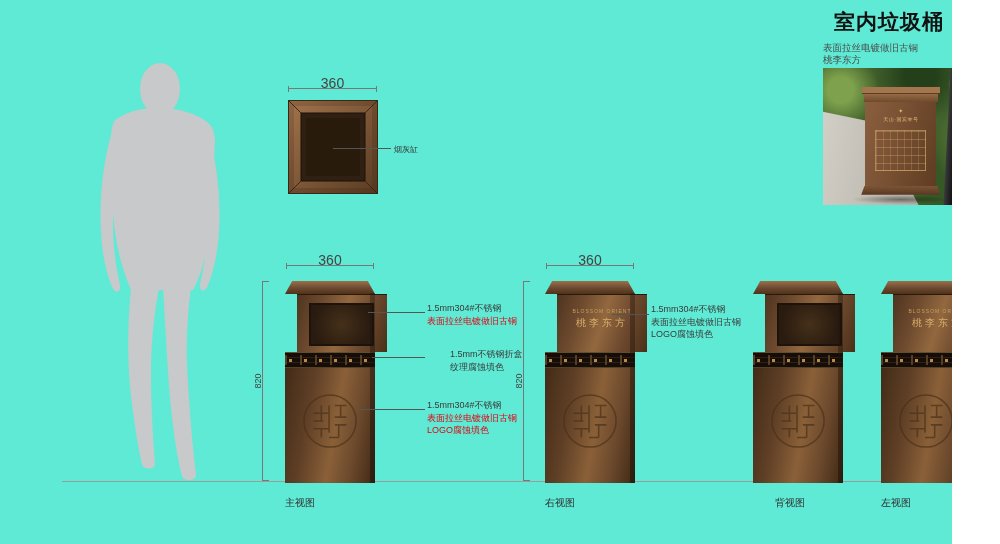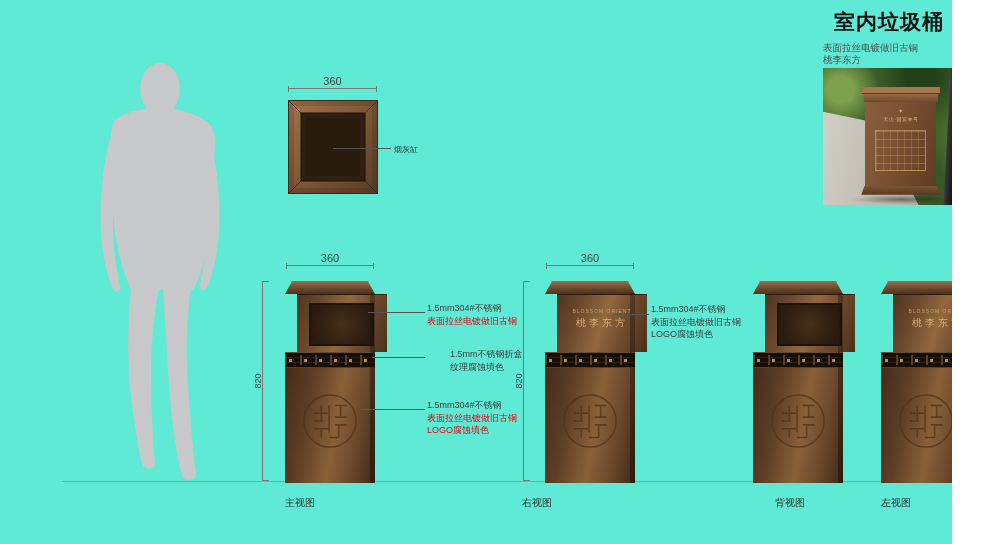--- a/index.html
+++ b/index.html
@@ -40,21 +40,21 @@
       background:linear-gradient(90deg,#3a3a3a,#111 60%); transform:rotate(3deg); }
 
   
   .silhouette { position:absolute; left:85px; top:62px; width:150px; height:420px; }
   .ground-line { position:absolute; left:62px; top:481px; width:926px; height:1px; background:#9c9c9c; }
 
   
   .dim-h { position:absolute; border-top:1px solid #777; }
   .dim-h::before,.dim-h::after { content:""; position:absolute; top:-3px; width:1px; height:6px; background:#777; }
   .dim-h::before { left:0; } .dim-h::after { right:0; }
-  .dim-h .dim-label { position:absolute; left:0; right:0; top:-14px; text-align:center; font-size:11px; color:#444; }
+  .dim-h .dim-label { position:absolute; left:0; right:0; top:-14px; text-align:center; font-size:14px; color:#444; }
   .dim-v { position:absolute; border-left:1px solid #777; }
   .dim-v::before,.dim-v::after { content:""; position:absolute; left:-1px; width:7px; height:1px; background:#777; }
   .dim-v::before { top:0; } .dim-v::after { bottom:0; }
   .dim-v .dim-label { position:absolute; top:50%; left:-5px; transform:translate(-50%,-50%) rotate(-90deg); font-size:9px; color:#444; white-space:nowrap; }
   .leader { position:absolute; height:1px; background:#555; }
   .ann { position:absolute; font-size:9px; line-height:12.5px; color:#3a3a3a; white-space:nowrap; }
   .ann .red { color:#e60012; }
   .callout-label { position:absolute; font-size:8px; color:#333; white-space:nowrap; }
 
   
@@ -222,21 +222,21 @@
       </svg>
     </div>
     <div class="bin-side"></div>
   </div>
   <div class="leader" style="left:612px; top:314px; width:37px;"></div>
   <div class="ann" style="left:651px; top:303px;">
     <div>1.5mm304#不锈钢</div>
     <div>表面拉丝电镀做旧古铜</div>
     <div>LOGO腐蚀填色</div>
   </div>
-  <div class="view-label" style="left:522px;">右视图</div>
+  <div class="view-label" style="left:545px;">右视图</div>
 
   <div class="bin" style="left:753px;">
     <div class="bin-lid"></div>
     <div class="bin-upper">
       <div class="bin-opening"></div>
     </div>
     <div class="bin-band"></div>
     <div class="bin-lower">
       <svg class="emblem" viewBox="0 0 60 60">
         <g fill="none" stroke="#4a3018" stroke-opacity="0.7" stroke-width="1.6">

